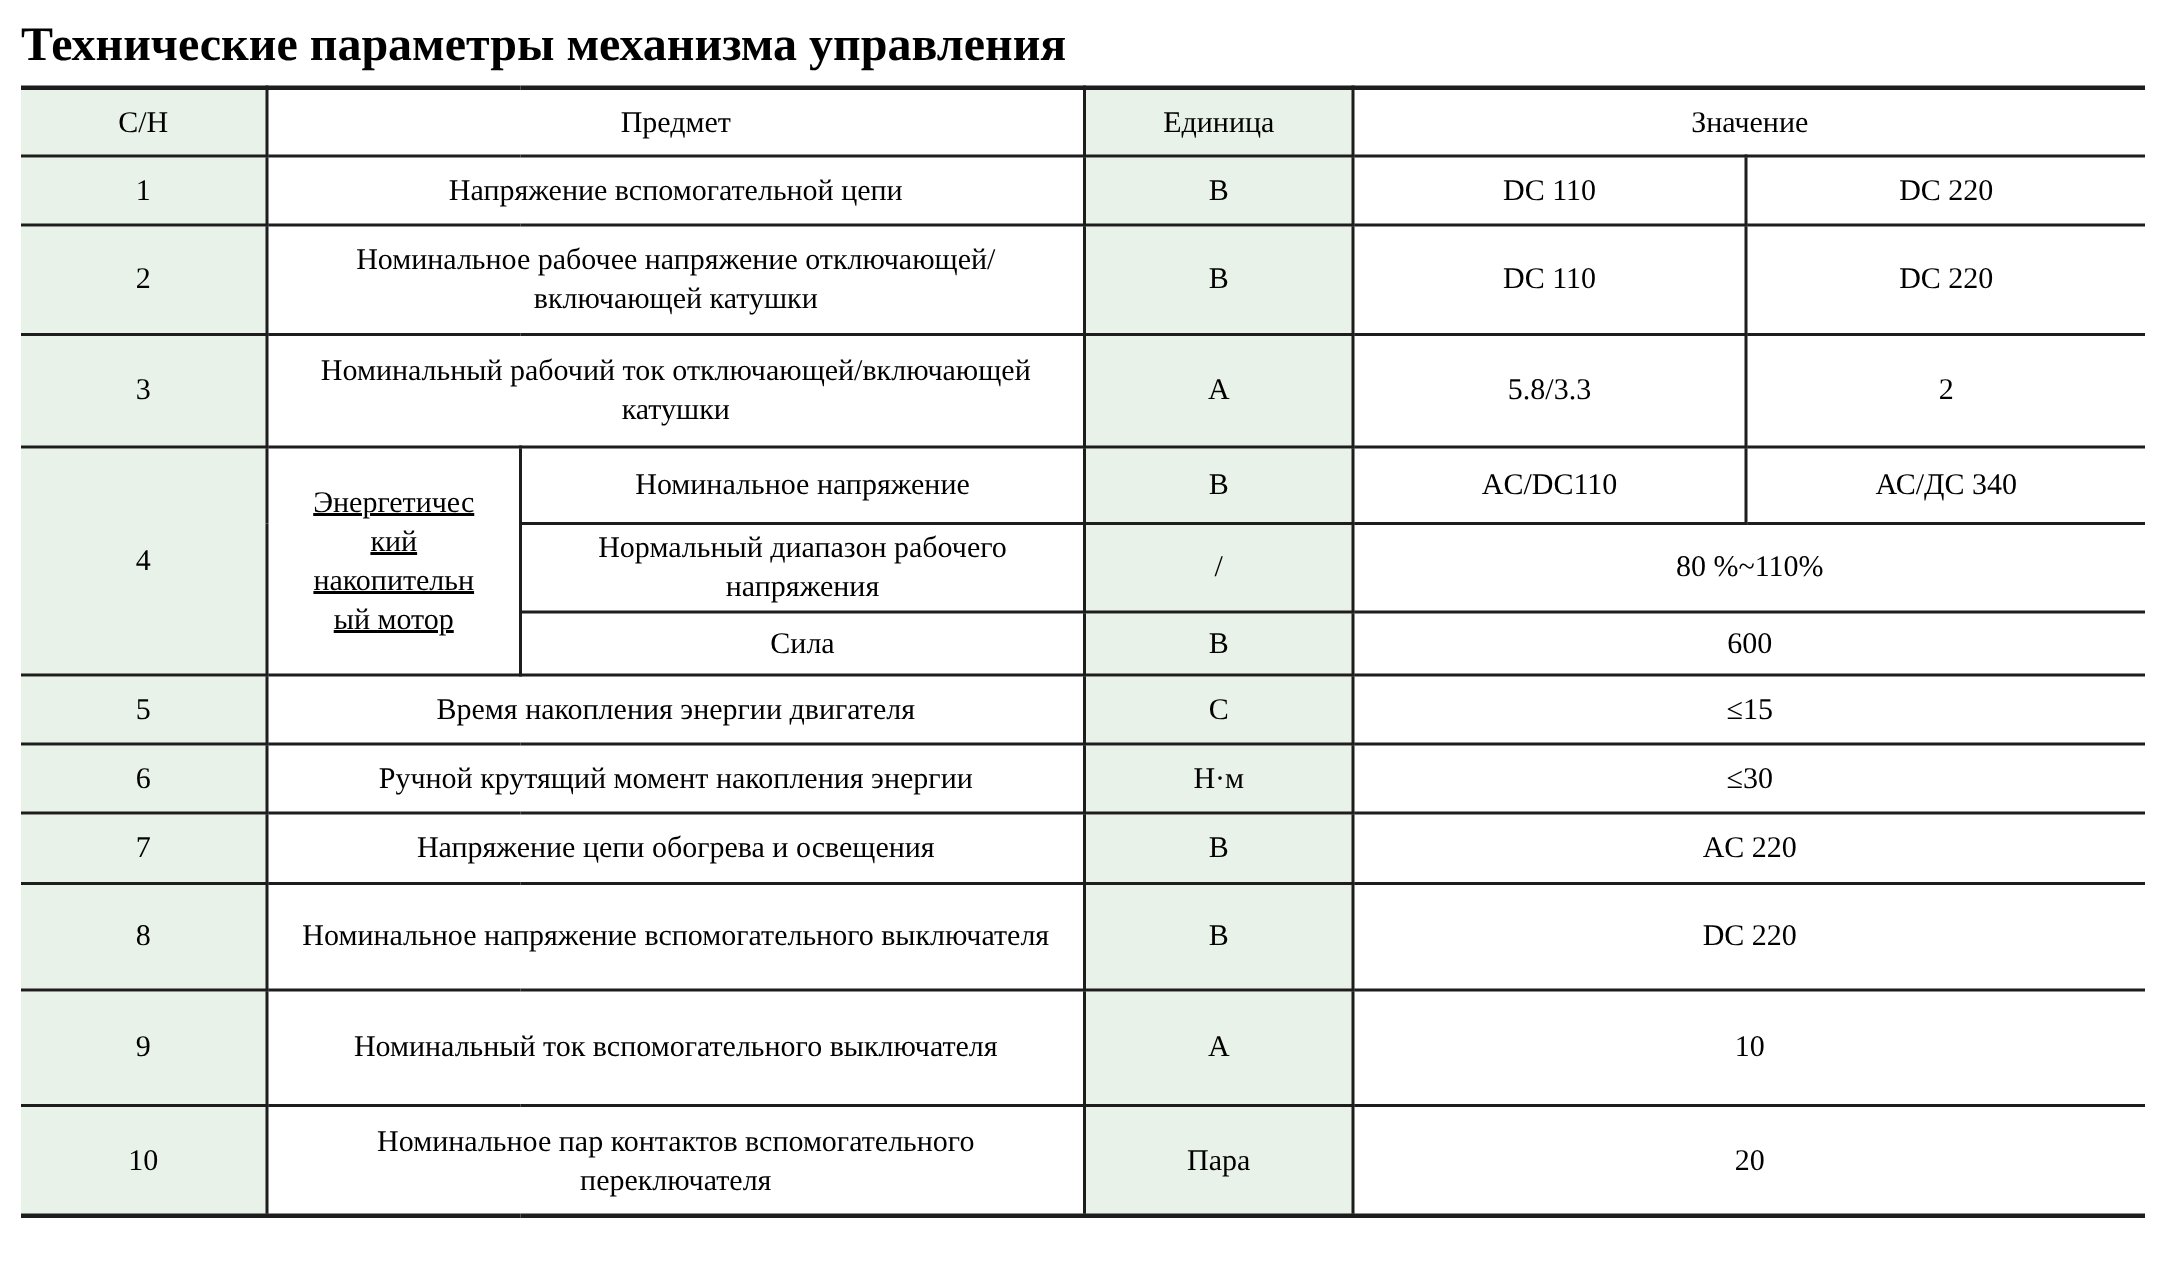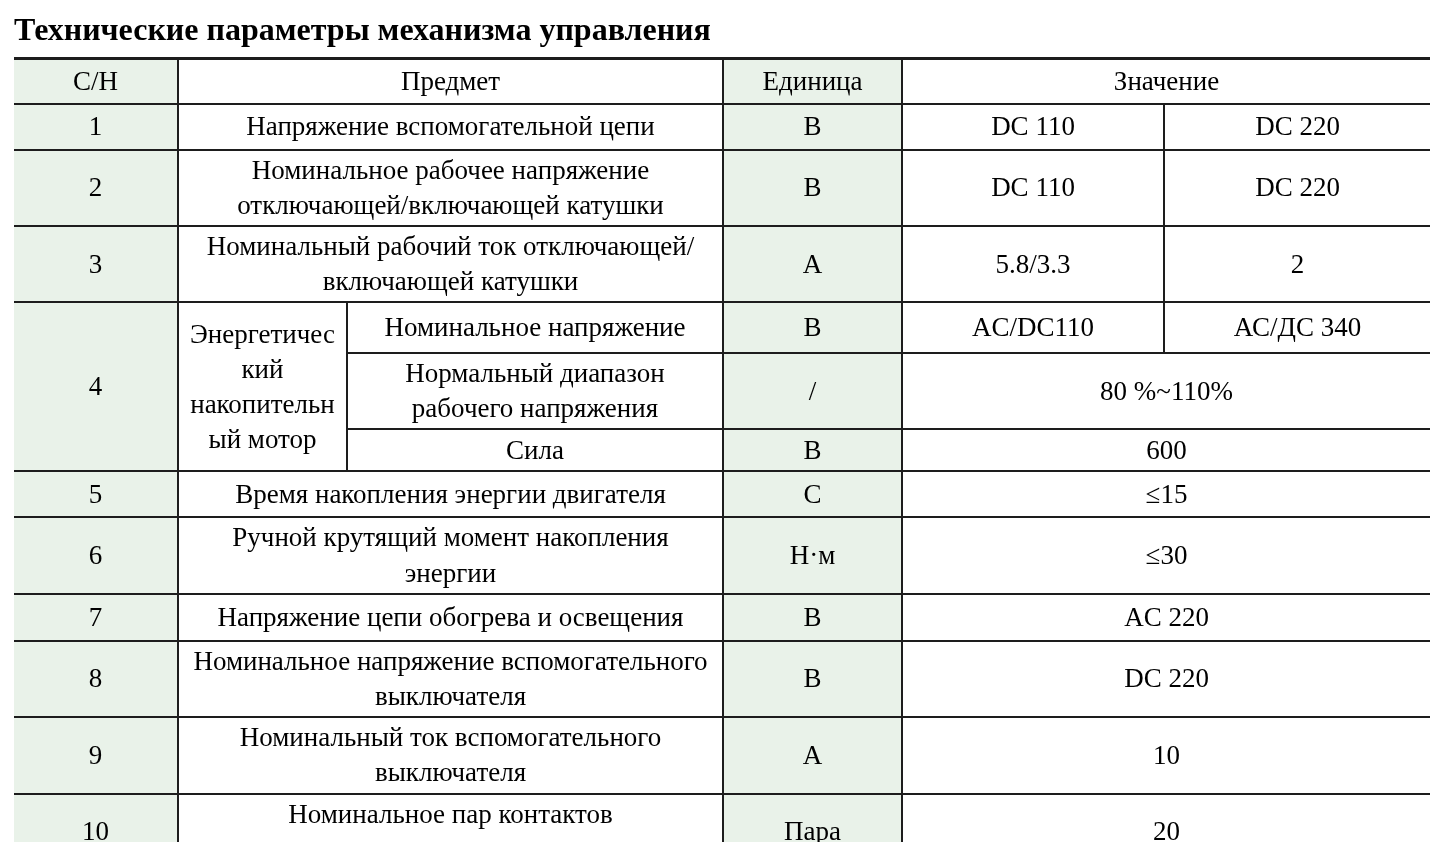--- a/index.html
+++ b/index.html
@@ -26,29 +26,29 @@
     table-layout: fixed;
     width: 1416px;
     margin: 9px 0 0 14px;
     border-top: 3px solid var(--border);
     border-bottom: 3px solid var(--border);
   }
   table.spec td {
     border: 2px solid var(--border);
     text-align: center;
     vertical-align: middle;
-    font-size: 27px;
+    font-size: 20px;
     line-height: 1.3;
     padding: 2px 8px;
     overflow: hidden;
   }
   table.spec tr > td:first-child { border-left: none; }
   table.spec tr > td:last-child  { border-right: none; }
   .green { background: var(--green); }
-  .pre   { white-space: pre-line; }
+  .pre   { white-space: pre-line; text-decoration: underline; }
 </style>
 </head>
 <body>
 
 <div class="page-title">Технические параметры механизма управления</div>
 
 <table class="spec">
   <colgroup>
     <col style="width:164px">
     <col style="width:169px">

